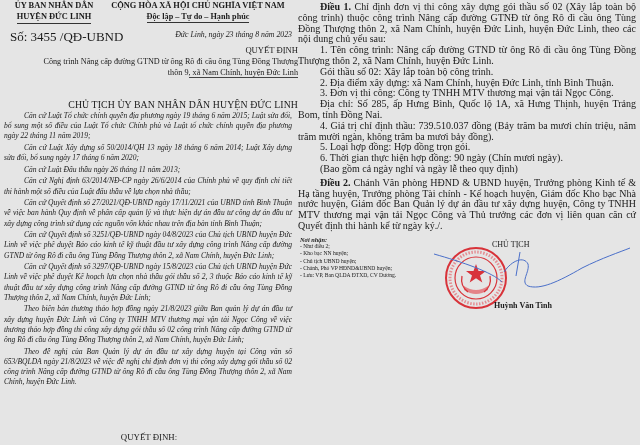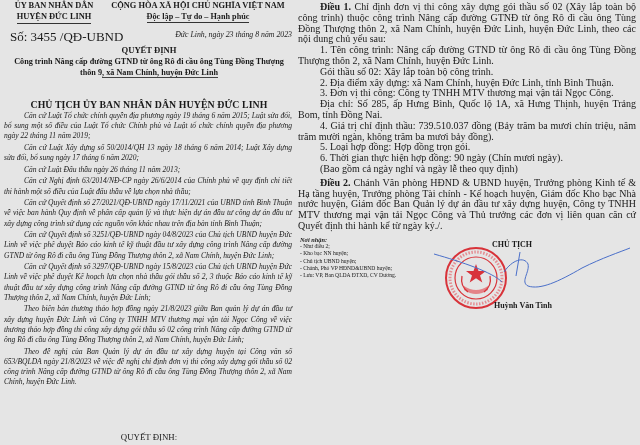--- a/index.html
+++ b/index.html
@@ -8,35 +8,35 @@
   .page{position:absolute;top:0;height:445px;background:#e5e5e5;padding-left:12px;}
   .page-left{left:0;width:298px;}
   .page-right{left:298px;width:342px;}
   .hdr{position:absolute;top:1px;left:0;width:298px;height:40px;}
   .org{position:absolute;left:14px;top:0;width:80px;text-align:center;font-weight:bold;font-size:8.4px;line-height:10.5px;}
   .org .l2{display:inline-block;border-bottom:0.8px solid #333;padding-bottom:1px;}
   .nation{position:absolute;left:100px;top:0;width:196px;text-align:center;font-weight:bold;font-size:8.4px;line-height:10.5px;}
   .nation .motto{display:inline-block;font-size:8.2px;border-bottom:0.8px solid #333;text-align:center;}
   .docno{position:absolute;left:10px;top:28px;font-size:13px;}
   .place{position:absolute;right:6px;top:29px;font-size:7.8px;font-style:italic;}
-  .title{position:absolute;left:0;width:298px;text-align:center;font-weight:bold;}
+  .title{position:absolute;left:0;width:298px;text-align:right;font-weight:normal;}
   .t1{top:45px;font-size:8.6px;}
   .t2{top:57px;font-size:8.2px;line-height:10.5px;}
   .t2 .u{border-bottom:0.8px solid #444;}
   .t3{top:99px;font-size:9.8px;letter-spacing:0.1px;}
   .basis{position:absolute;left:4px;top:111px;width:288px;font-size:7.55px;font-style:italic;line-height:10.2px;text-align:justify;}
   .basis p{margin:0 0 1.4px 0;text-indent:20px;}
   .qd{position:absolute;left:0;top:432px;width:298px;text-align:center;font-weight:normal;font-size:8.8px;}
   .right-body{position:absolute;left:0;top:2px;width:338px;font-size:10px;line-height:10.8px;text-align:justify;}
   .right-body p{margin:0;}
   .ind{text-indent:22px;}
   .gap{height:3px;}
   .recv{position:absolute;left:2px;top:236px;font-size:5.6px;line-height:7.2px;}
   .recv .rt{font-weight:bold;font-style:italic;font-size:6.3px;}
-  .sig-title{position:absolute;left:492px;top:240px;font-weight:bold;font-size:8px;}
+  .sig-title{position:absolute;left:492px;top:240px;font-weight:normal;font-size:8px;}
   .sig-name{position:absolute;left:478px;top:301px;font-weight:bold;font-size:8px;margin-left:16px;}
   .stamp{position:absolute;left:444px;top:246px;}
   .sig-scribble{position:absolute;left:432px;top:242px;}
 </style>
 </head>
 <body>
 
 <div class="page page-left">
   <div class="hdr">
     <div class="org">

